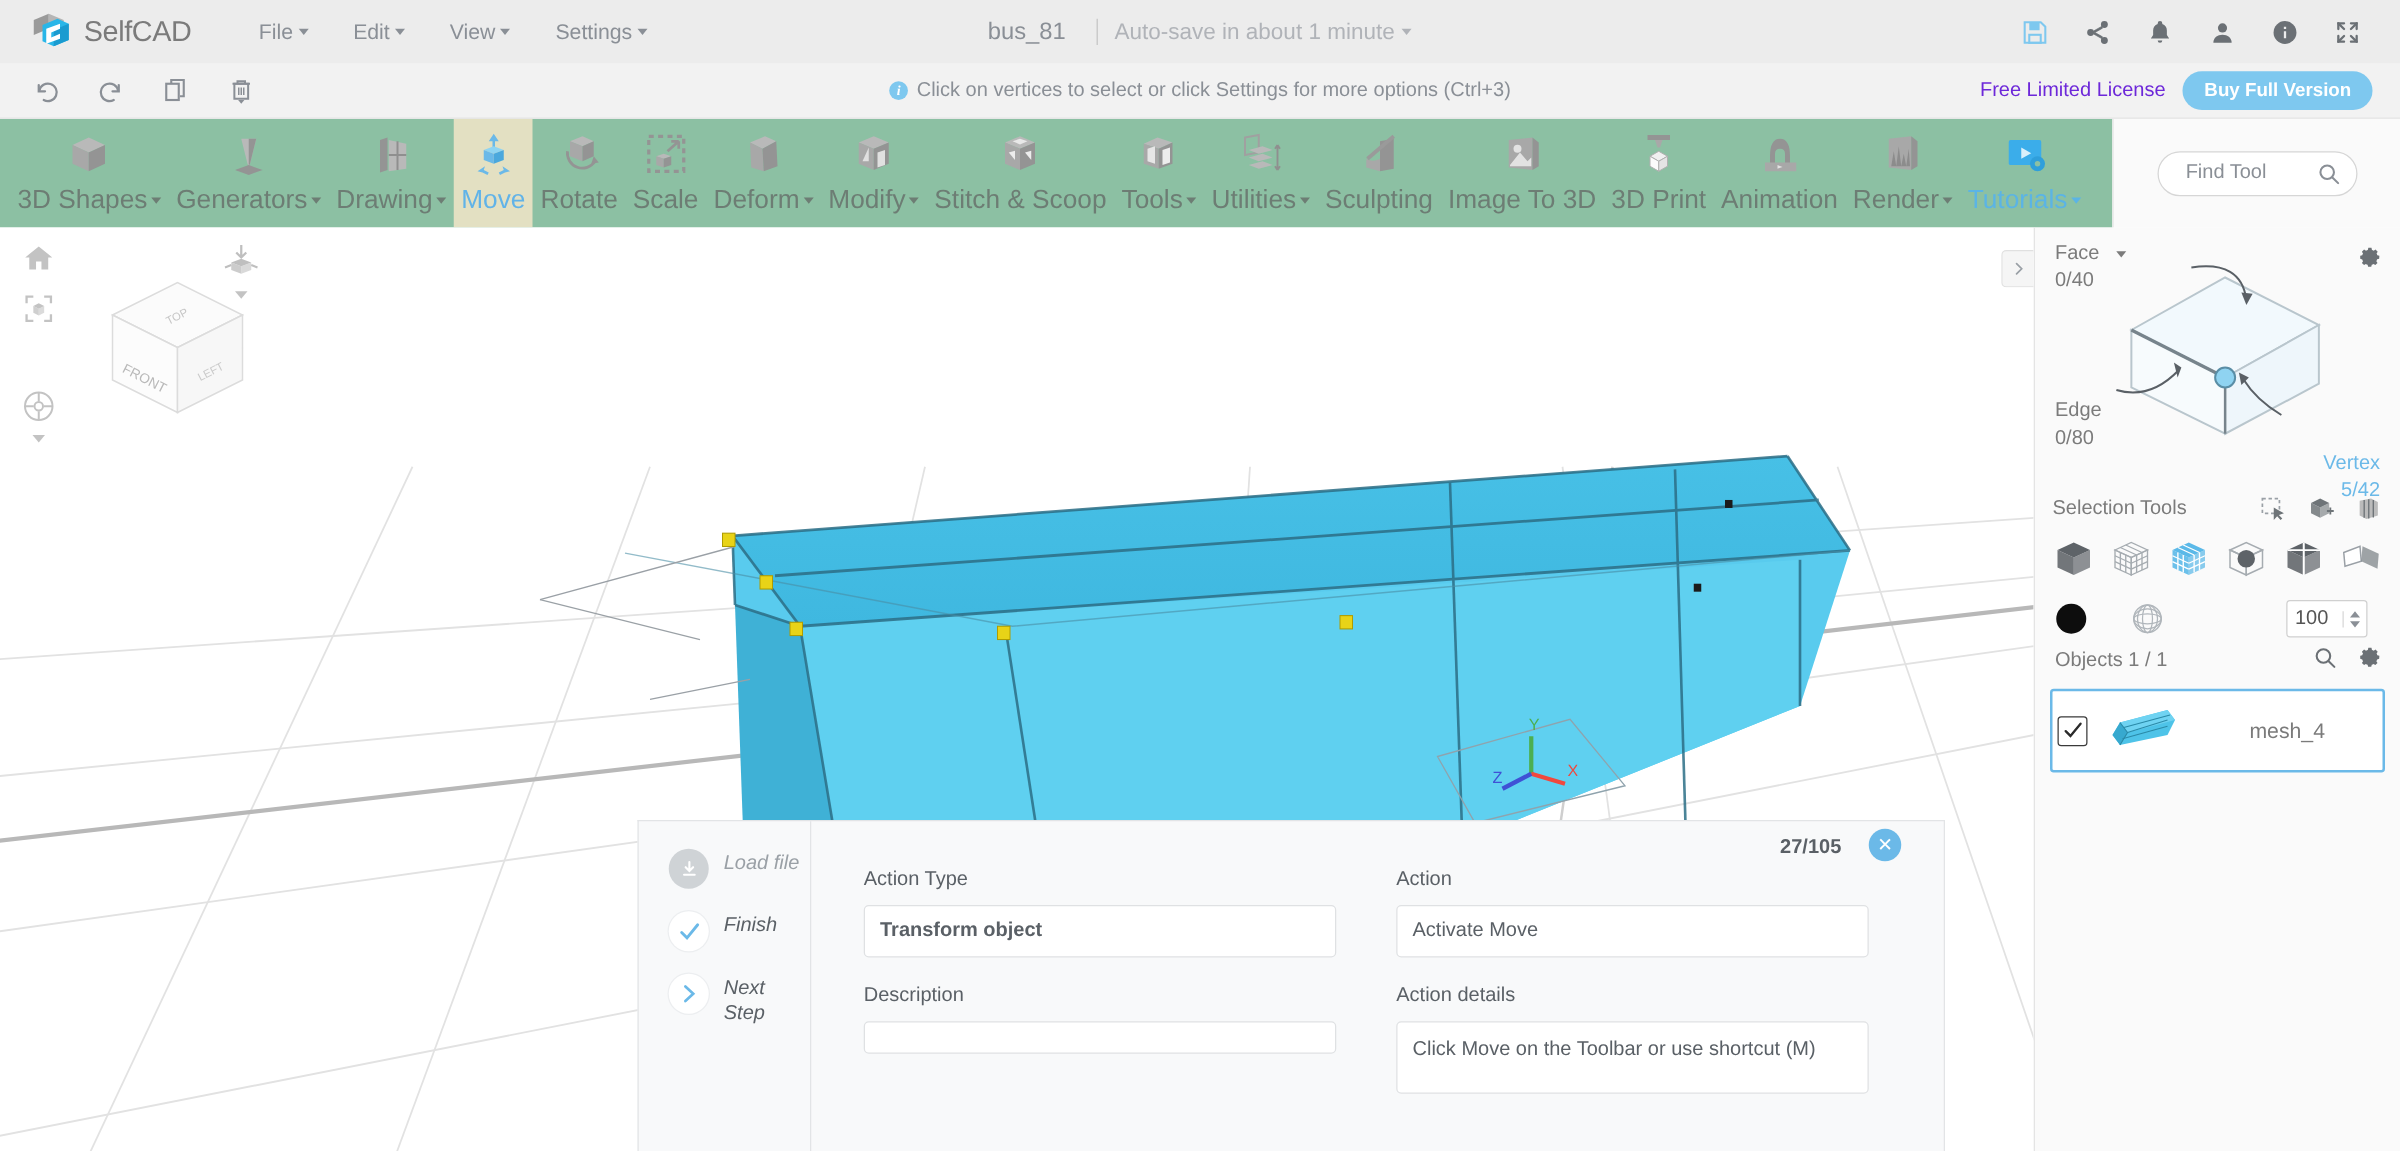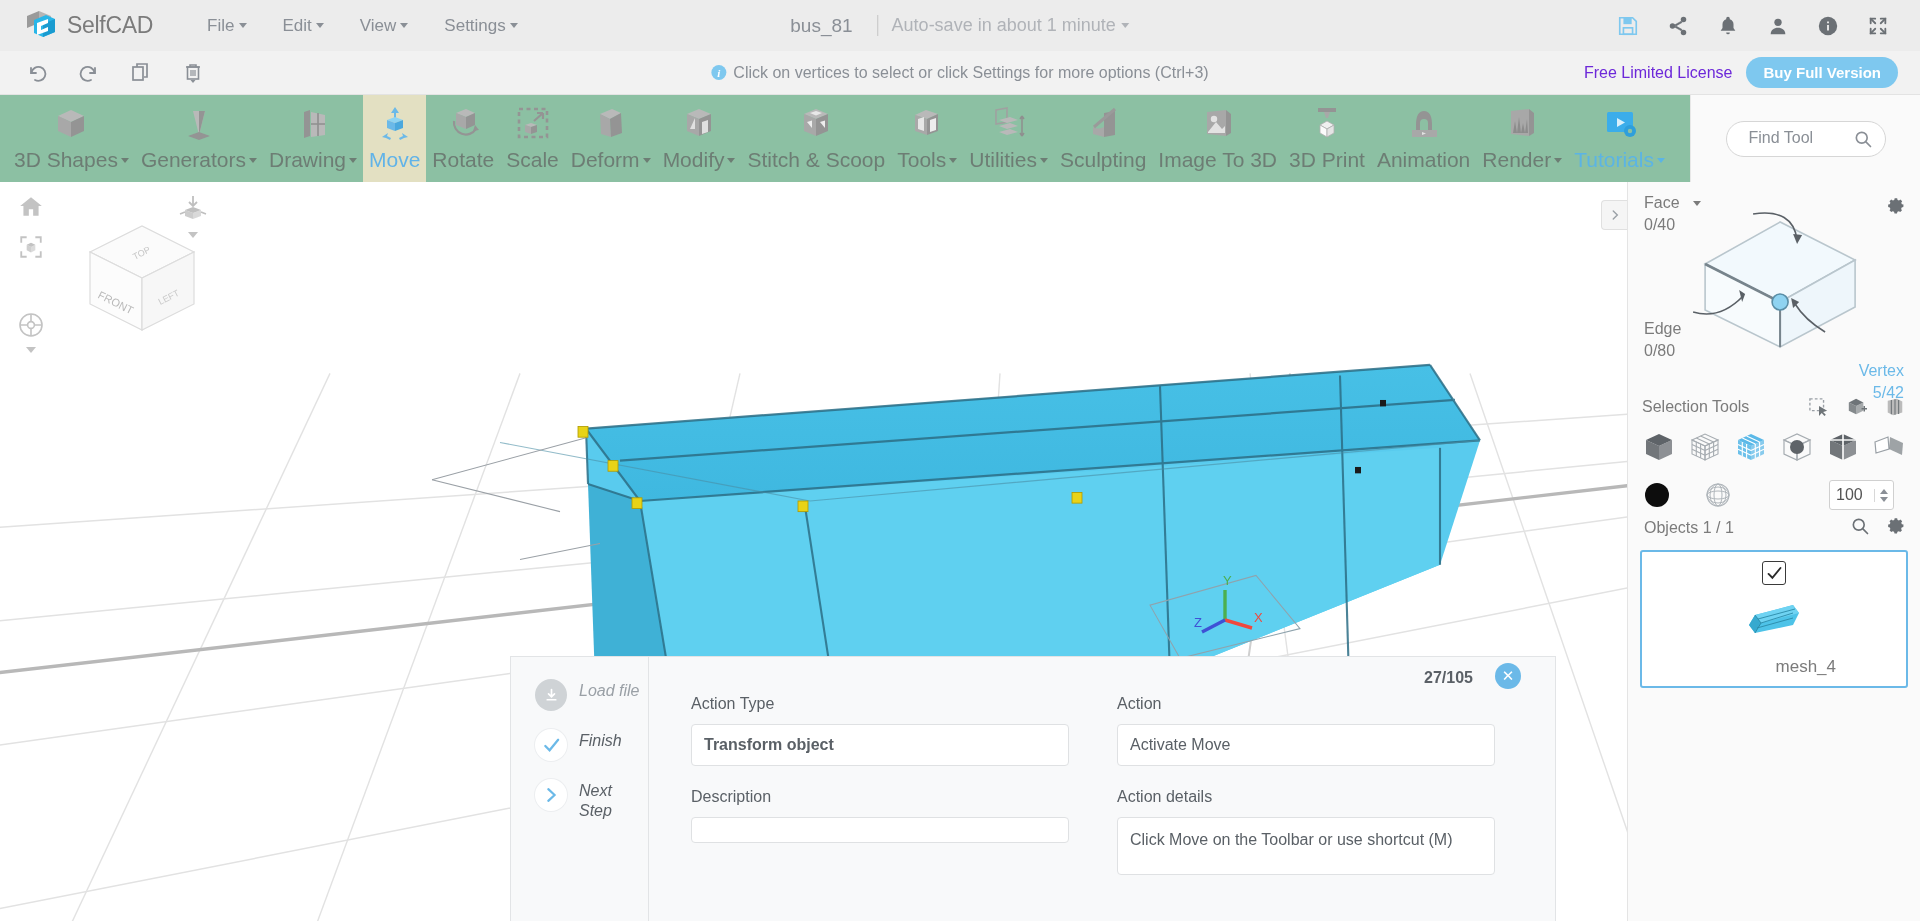--- a/index.html
+++ b/index.html
@@ -146,21 +146,21 @@
   .spin i.dn { border-top: 5px solid #8a8f96; }
 
   .objects-head {
     display: flex; align-items: center; padding: 6px 14px 10px 16px; gap: 10px;
   }
   .objects-title { font-size: 16px; color: #7b7b7b; }
   .oh-icons { margin-left: auto; display: flex; align-items: center; gap: 16px; color: #6b7075; }
   .obj-list { padding: 0 12px; }
   .obj-item {
     display: flex; align-items: center; gap: 14px; border: 2px solid #6bb9e8;
-    background: #fff; border-radius: 3px; padding: 9px 28px; cursor: pointer; flex-direction: column;
+    background: #fff; border-radius: 3px; padding: 9px 4px; cursor: pointer;
   }
   .obj-check {
     width: 24px; height: 24px; border: 1.5px solid #3a3a3a; border-radius: 3px;
     display: flex; align-items: center; justify-content: center; flex-shrink: 0; background: #fff;
   }
   .obj-name { font-size: 17px; color: #7b7b7b; margin-left: auto; margin-right: 42px; }
 
   
   .tutorial {
     position: absolute; left: 510px; bottom: 0; width: 1046px; height: 265px;

